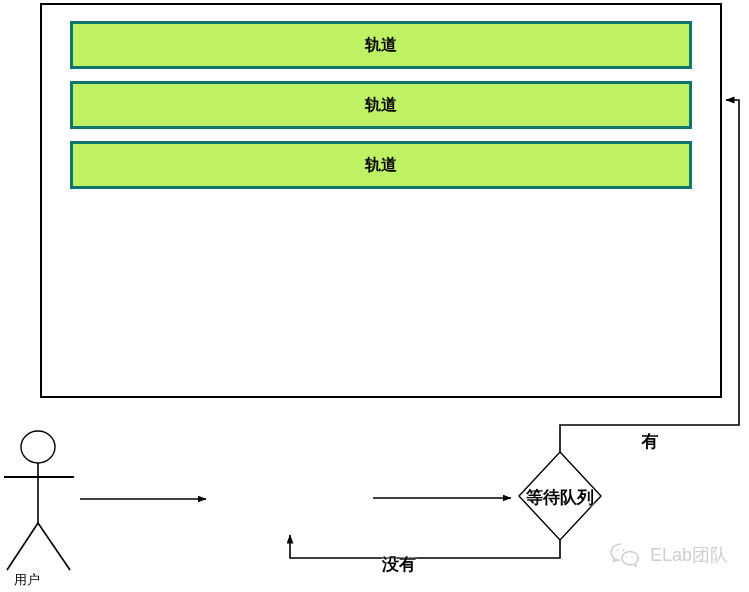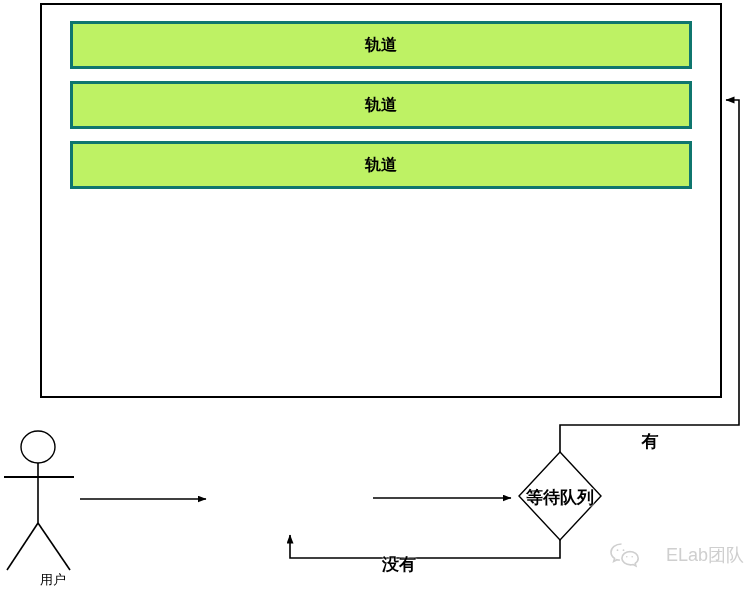--- a/index.html
+++ b/index.html
@@ -57,29 +57,29 @@
     text-shadow: 0 0 2px #fff, 0 0 2px #fff;
     white-space: nowrap;
   }
   .label-send   { left: 106px; top: 459px; width: 80px; }
   .label-decision { left: 500px; top: 486px; width: 120px; }
   .label-yes    { left: 630px; top: 430px; width: 40px; }
   .label-no     { left: 369px; top: 553px; width: 60px; }
   .label-actor  {
     position: absolute;
     left: 14px; top: 571px; width: 52px;
-    font-size: 13px; text-align: right;
+    font-size: 13px; text-align: left;
     white-space: nowrap;
   }
   .watermark {
     position: absolute;
     left: 608px; top: 541px;
     display: flex;
     align-items: center;
-    gap: 24px;
+    gap: 8px;
     color: #cfcfcf;
     font-size: 18px;
     white-space: nowrap;
   }
 </style>
 </head>
 <body>
 
 <div class="canvas">
 

